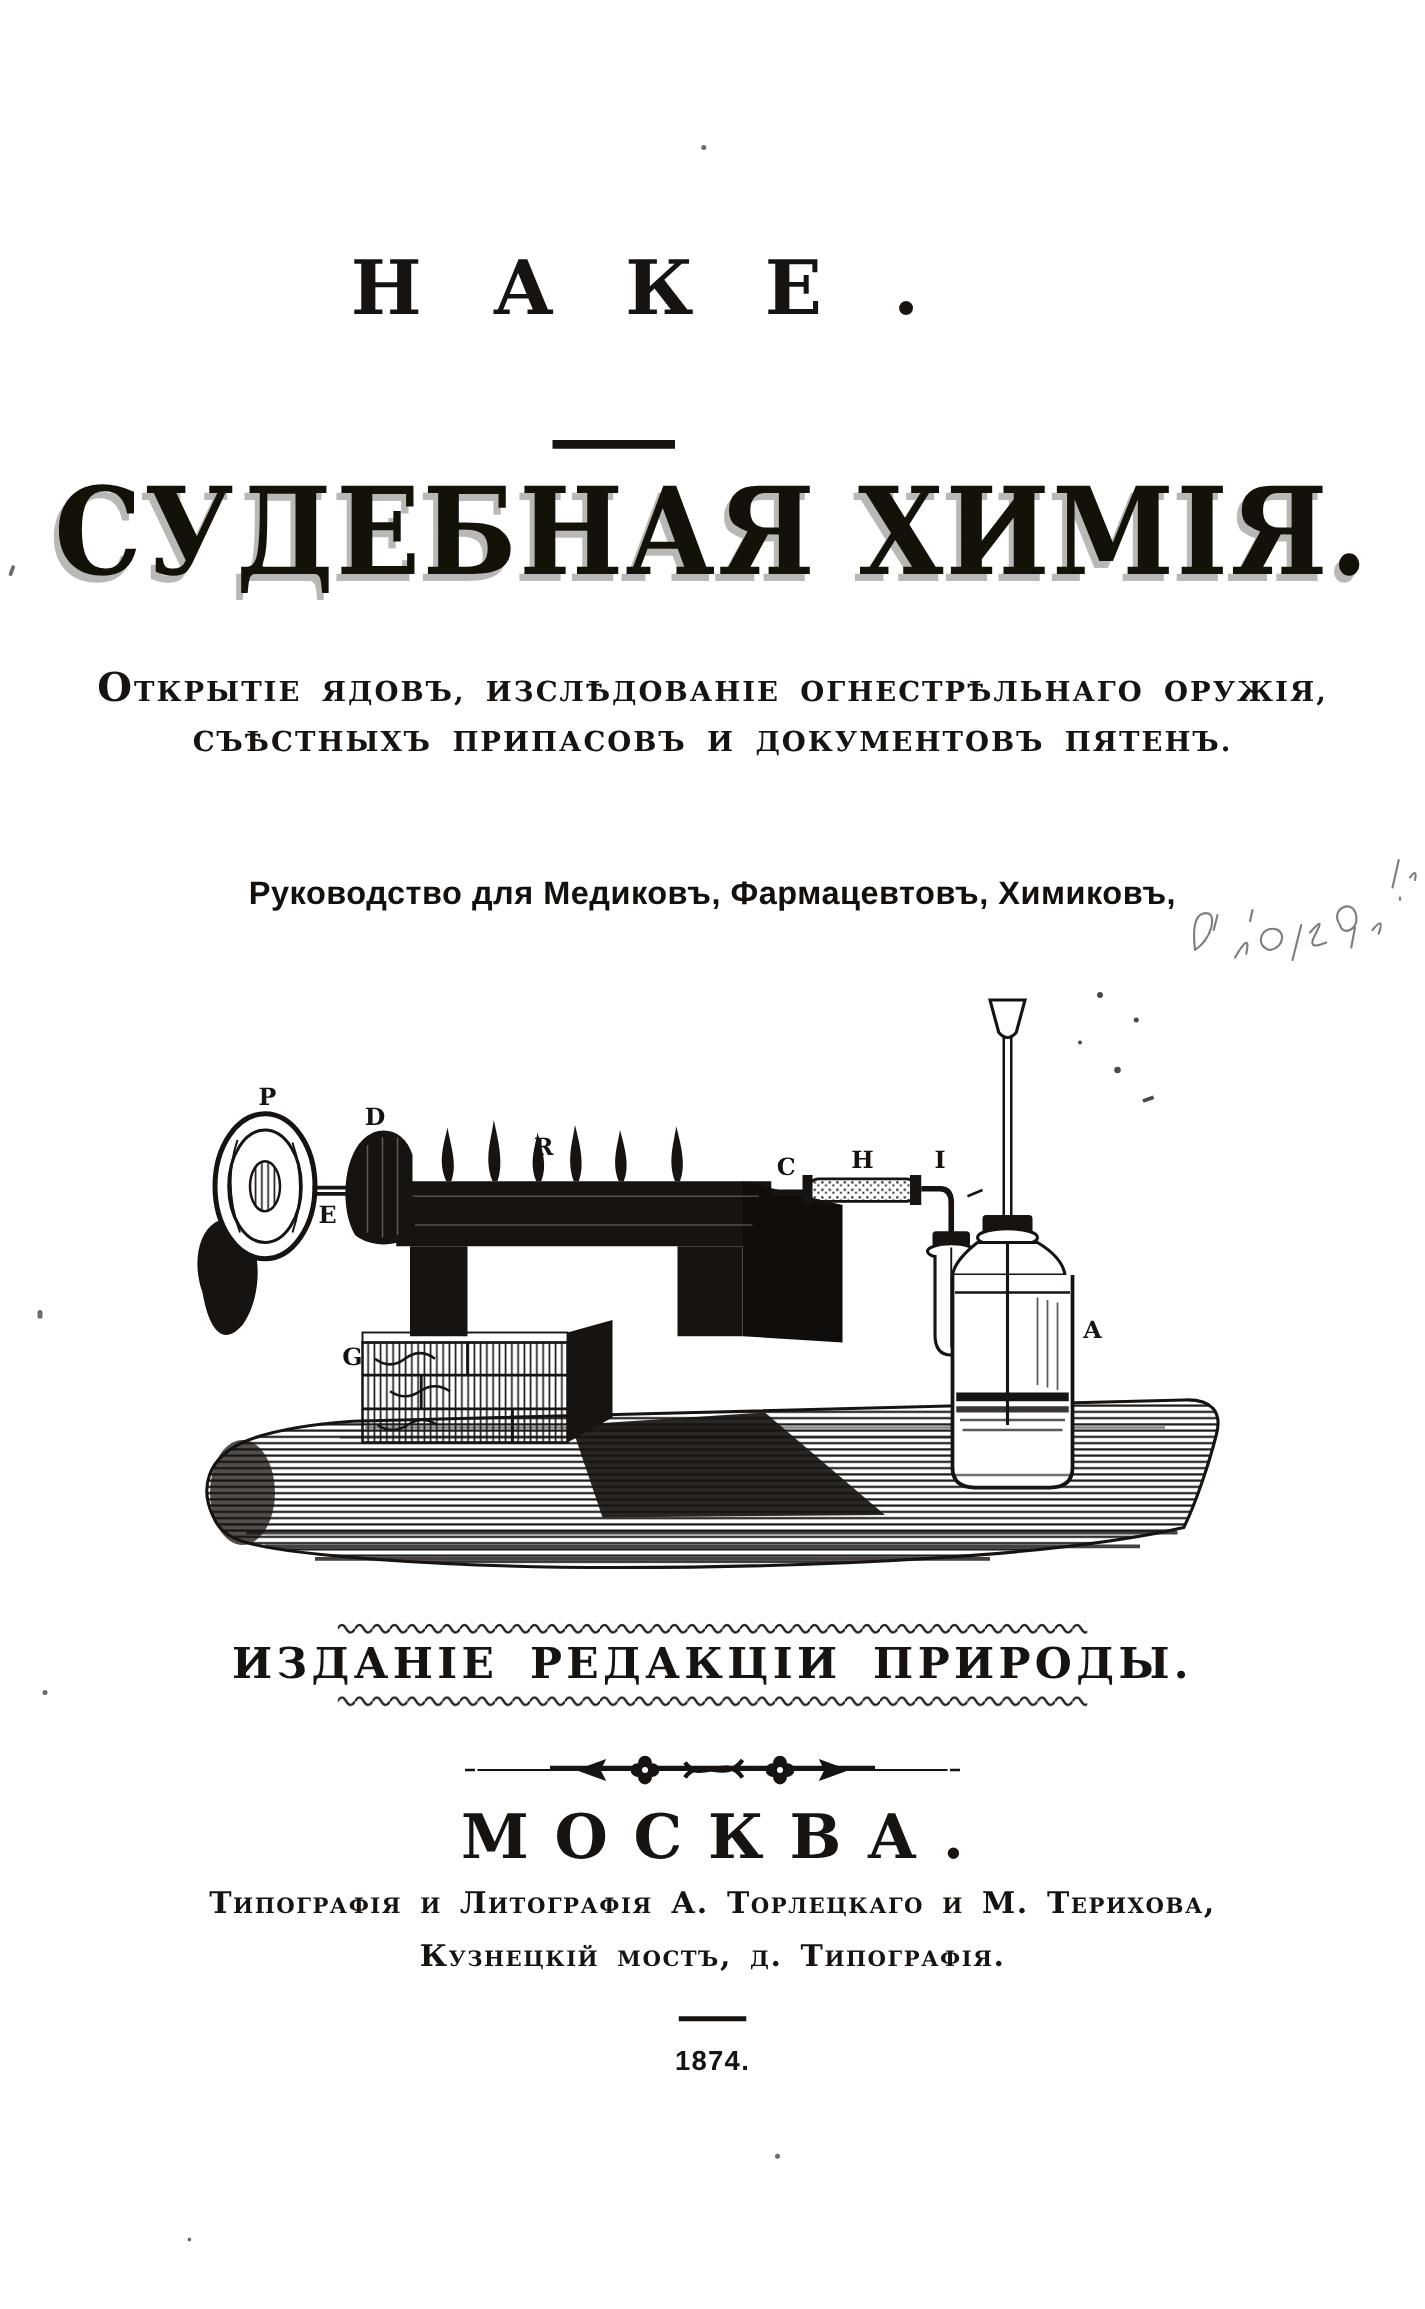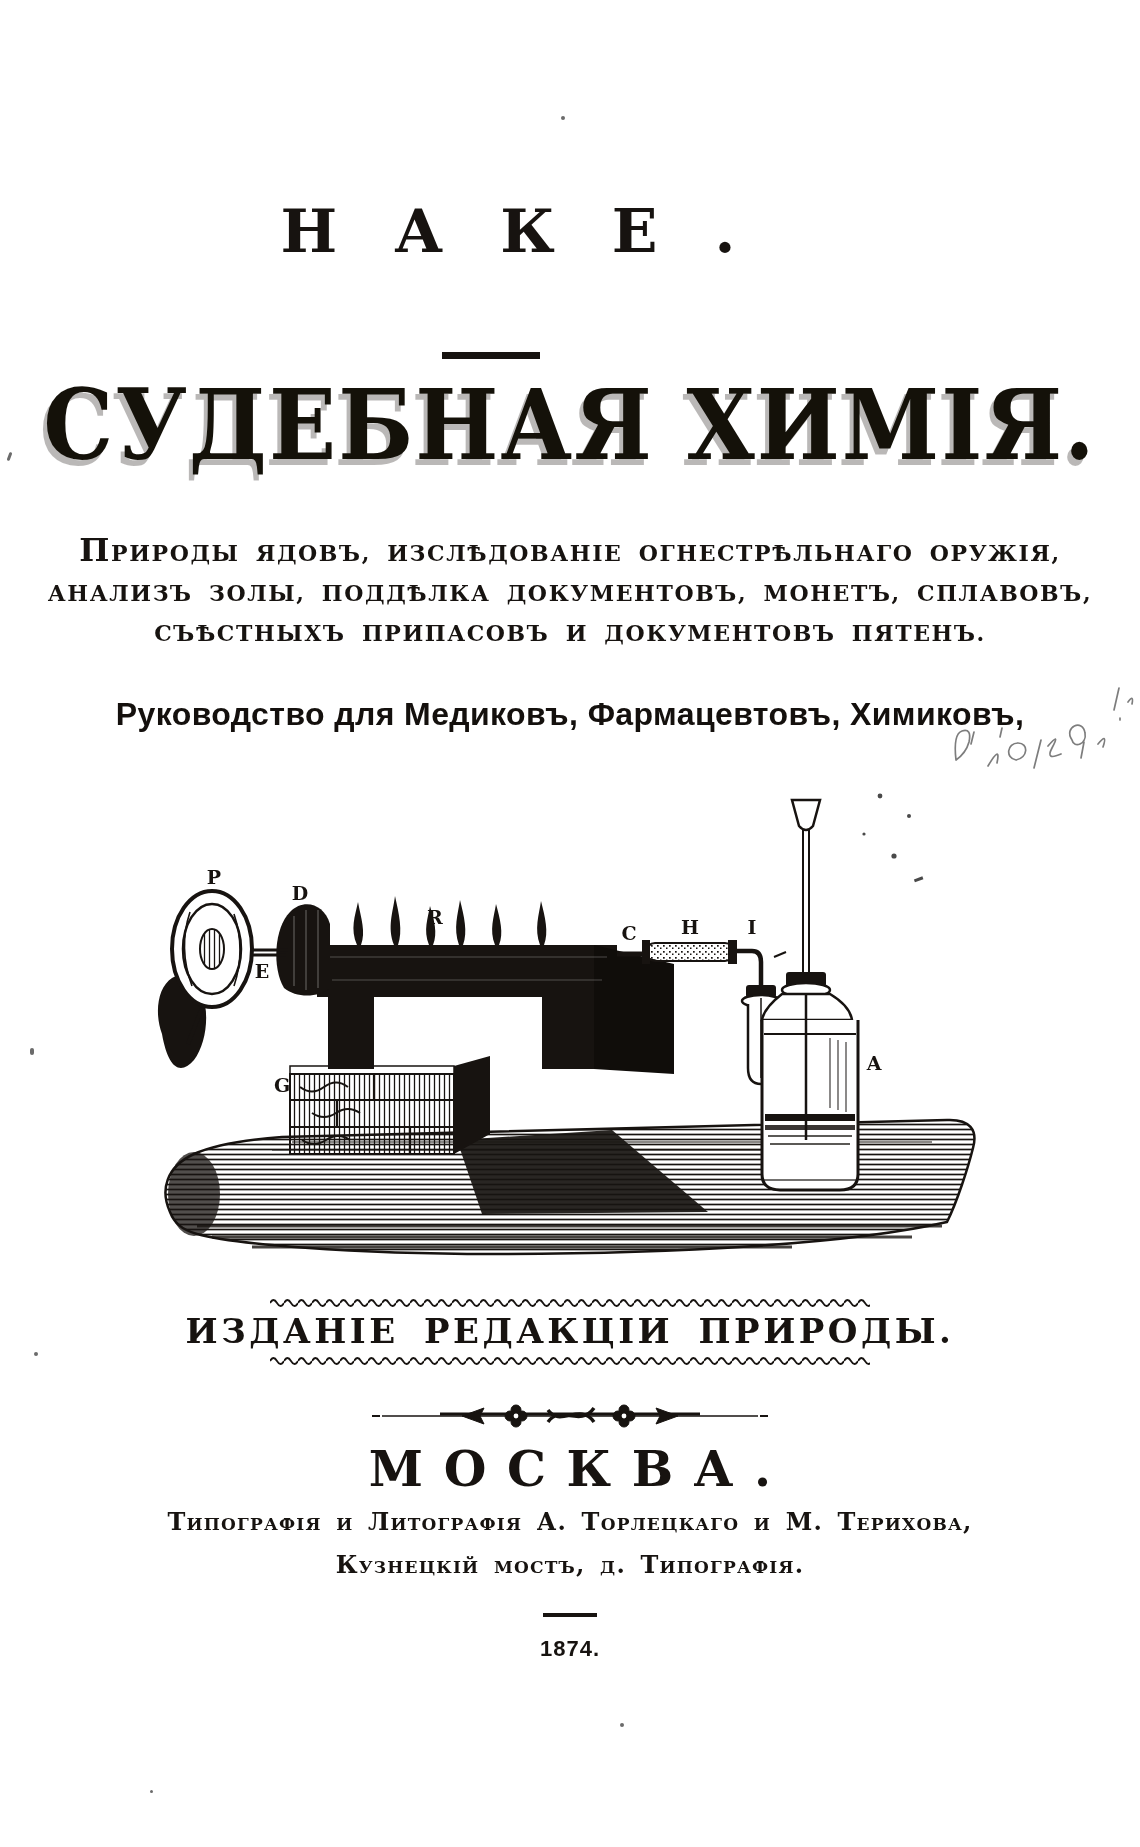--- a/index.html
+++ b/index.html
@@ -27,21 +27,21 @@
     transform:scaleY(1.10);transform-origin:top center;
     white-space:nowrap;
   }
   
   .subtitle{top:530px;font-size:22px;line-height:40px;letter-spacing:1.6px;word-spacing:7px;font-weight:600;}
   .subtitle .sub-line{white-space:nowrap;}
   .subtitle .sub-line:first-child::first-letter{font-size:1.45em;}
   
   .audience{
     top:692px;font-family:"Liberation Sans","DejaVu Sans",sans-serif;
-    font-size:32px;font-weight:700;line-height:45px;letter-spacing:0.4px;color:#14100d;
+    font-size:26px;font-weight:700;line-height:45px;letter-spacing:0.4px;color:#14100d;
   }
   
   .engraving{position:absolute;top:782px;left:152px;width:830px;height:492px;}
   
   .inscription{position:absolute;top:648px;left:942px;width:198px;height:150px;}
   
   .publisher-band{top:1297px;}
   .publisher-band .wave{display:block;margin:0 auto;}
   .publisher-band .publisher-text{
     font-size:34px;font-weight:700;letter-spacing:3.5px;word-spacing:10px;
@@ -80,22 +80,21 @@
     </pattern>
   </defs>
 </svg>
 
 <div class="abs author">НАКЕ.</div>
 <div class="author-rule"></div>
 
 <div class="abs main-title">СУДЕБНАЯ ХИМІЯ.</div>
 
 <div class="abs subtitle">
-  <div class="sub-line">ПРИРОДЫ ЯДОВЪ, ИЗСЛѢДОВАНІЕ ОГНЕСТРѢЛЬНАГО ОРУЖІЯ,</div>
-  <div class="sub-line">АНАЛИЗЪ ЗОЛЫ, ПОДДѢЛКА ДОКУМЕНТОВЪ, МОНЕТЪ, СПЛАВОВЪ,</div>
+  <div class="sub-line">ОТКРЫТІЕ ЯДОВЪ, ИЗСЛѢДОВАНІЕ ОГНЕСТРѢЛЬНАГО ОРУЖІЯ,</div>
   <div class="sub-line">СЪѢСТНЫХЪ ПРИПАСОВЪ И ДОКУМЕНТОВЪ ПЯТЕНЪ.</div>
 </div>
 
 <div class="abs audience">
   <div>Руководство для Медиковъ, Фармацевтовъ, Химиковъ,</div>
 </div>
 
 <svg class="inscription" viewBox="0 0 198 150">
   <g stroke="#5d5d5d" stroke-width="1.7" fill="none" opacity="0.8" stroke-linecap="round">
     <path d="M14,112 q-3,-26 6,-29 q10,-3 7,11 q-3,11 -13,18"></path>

